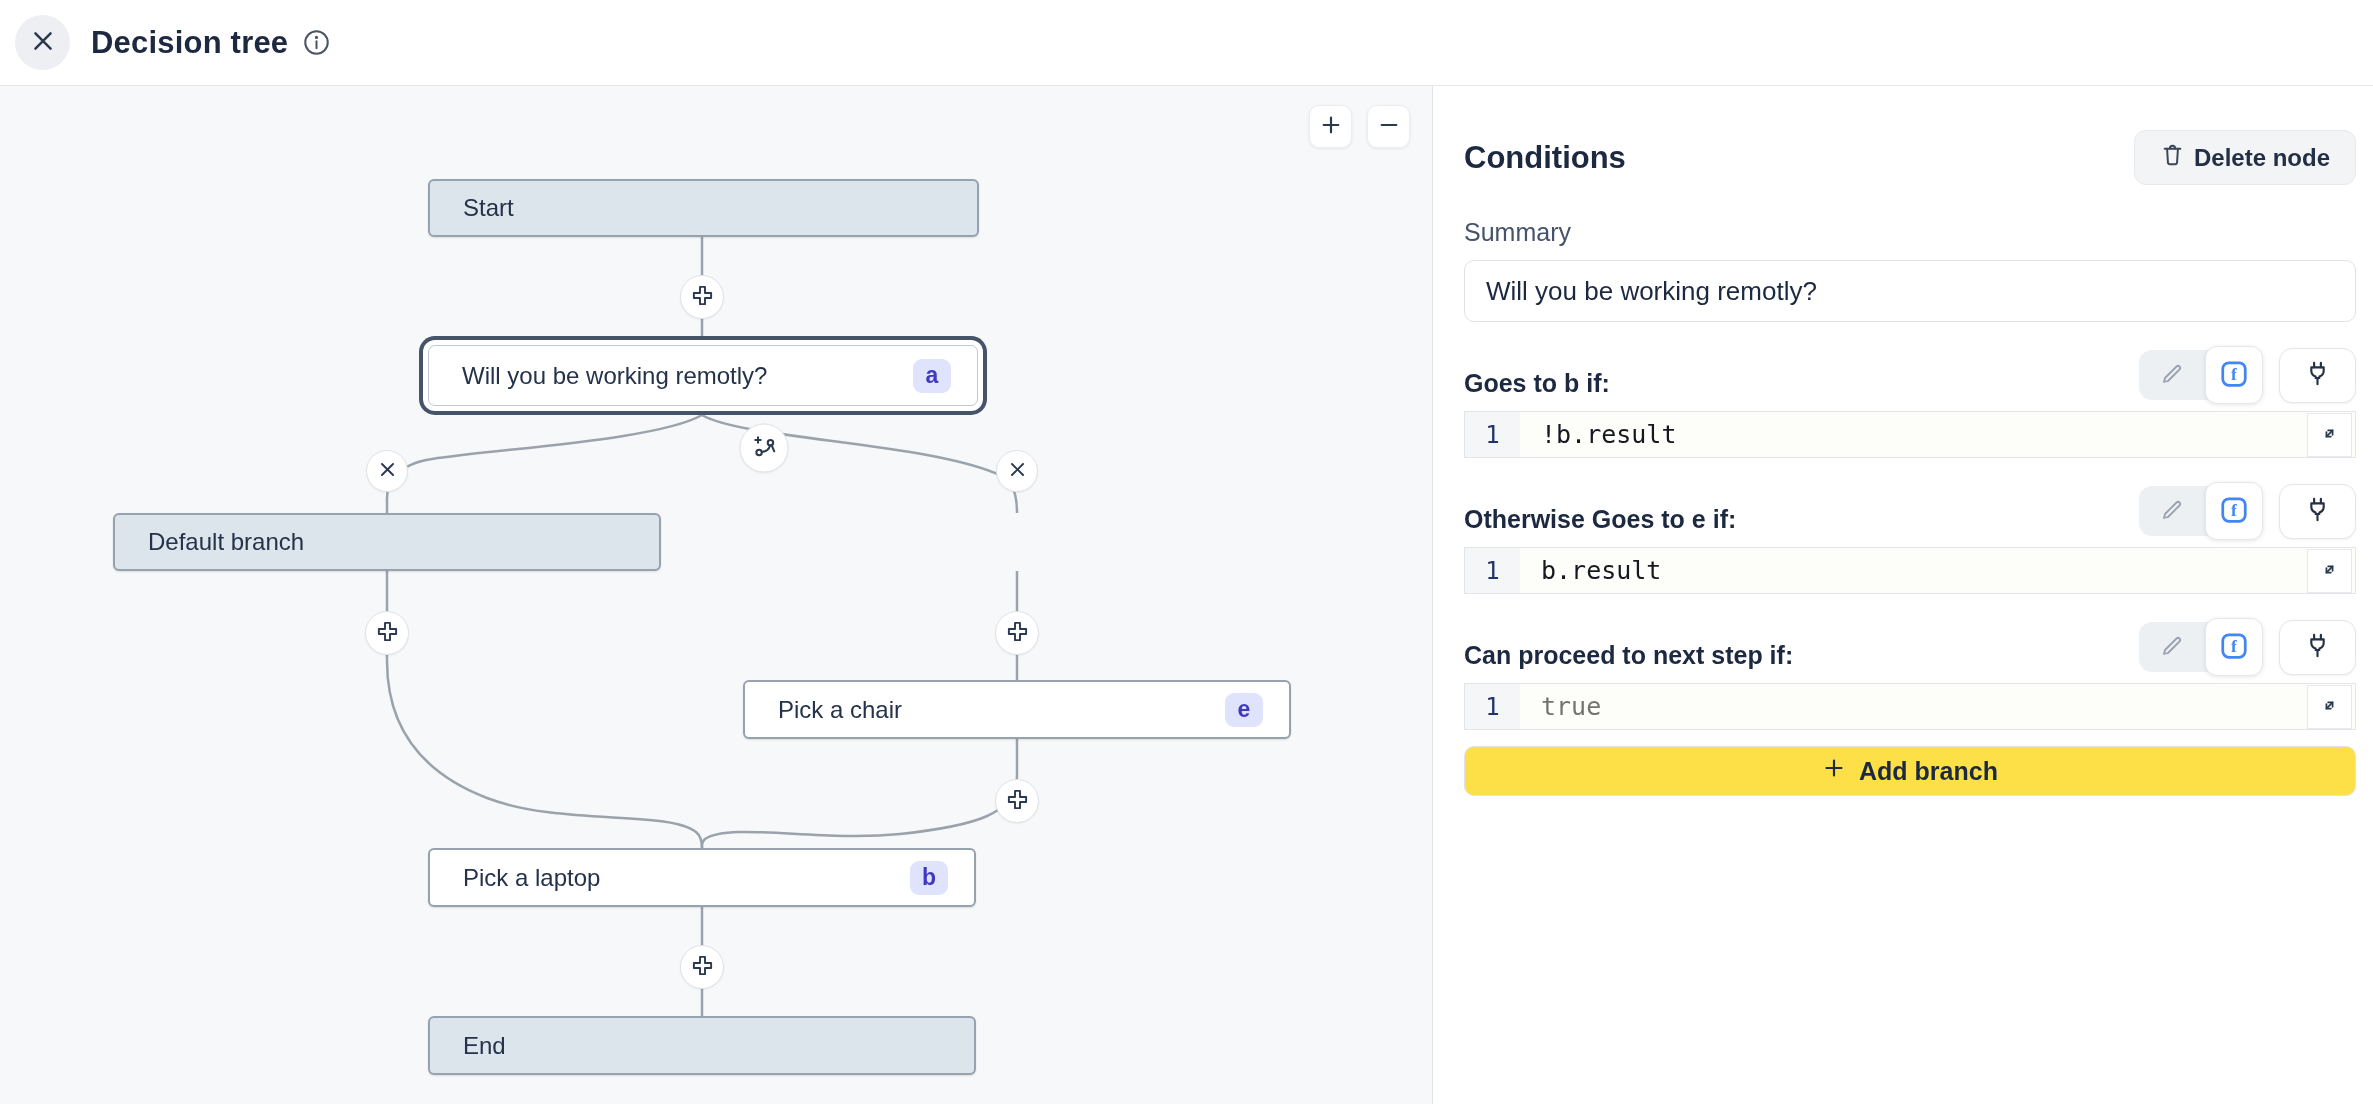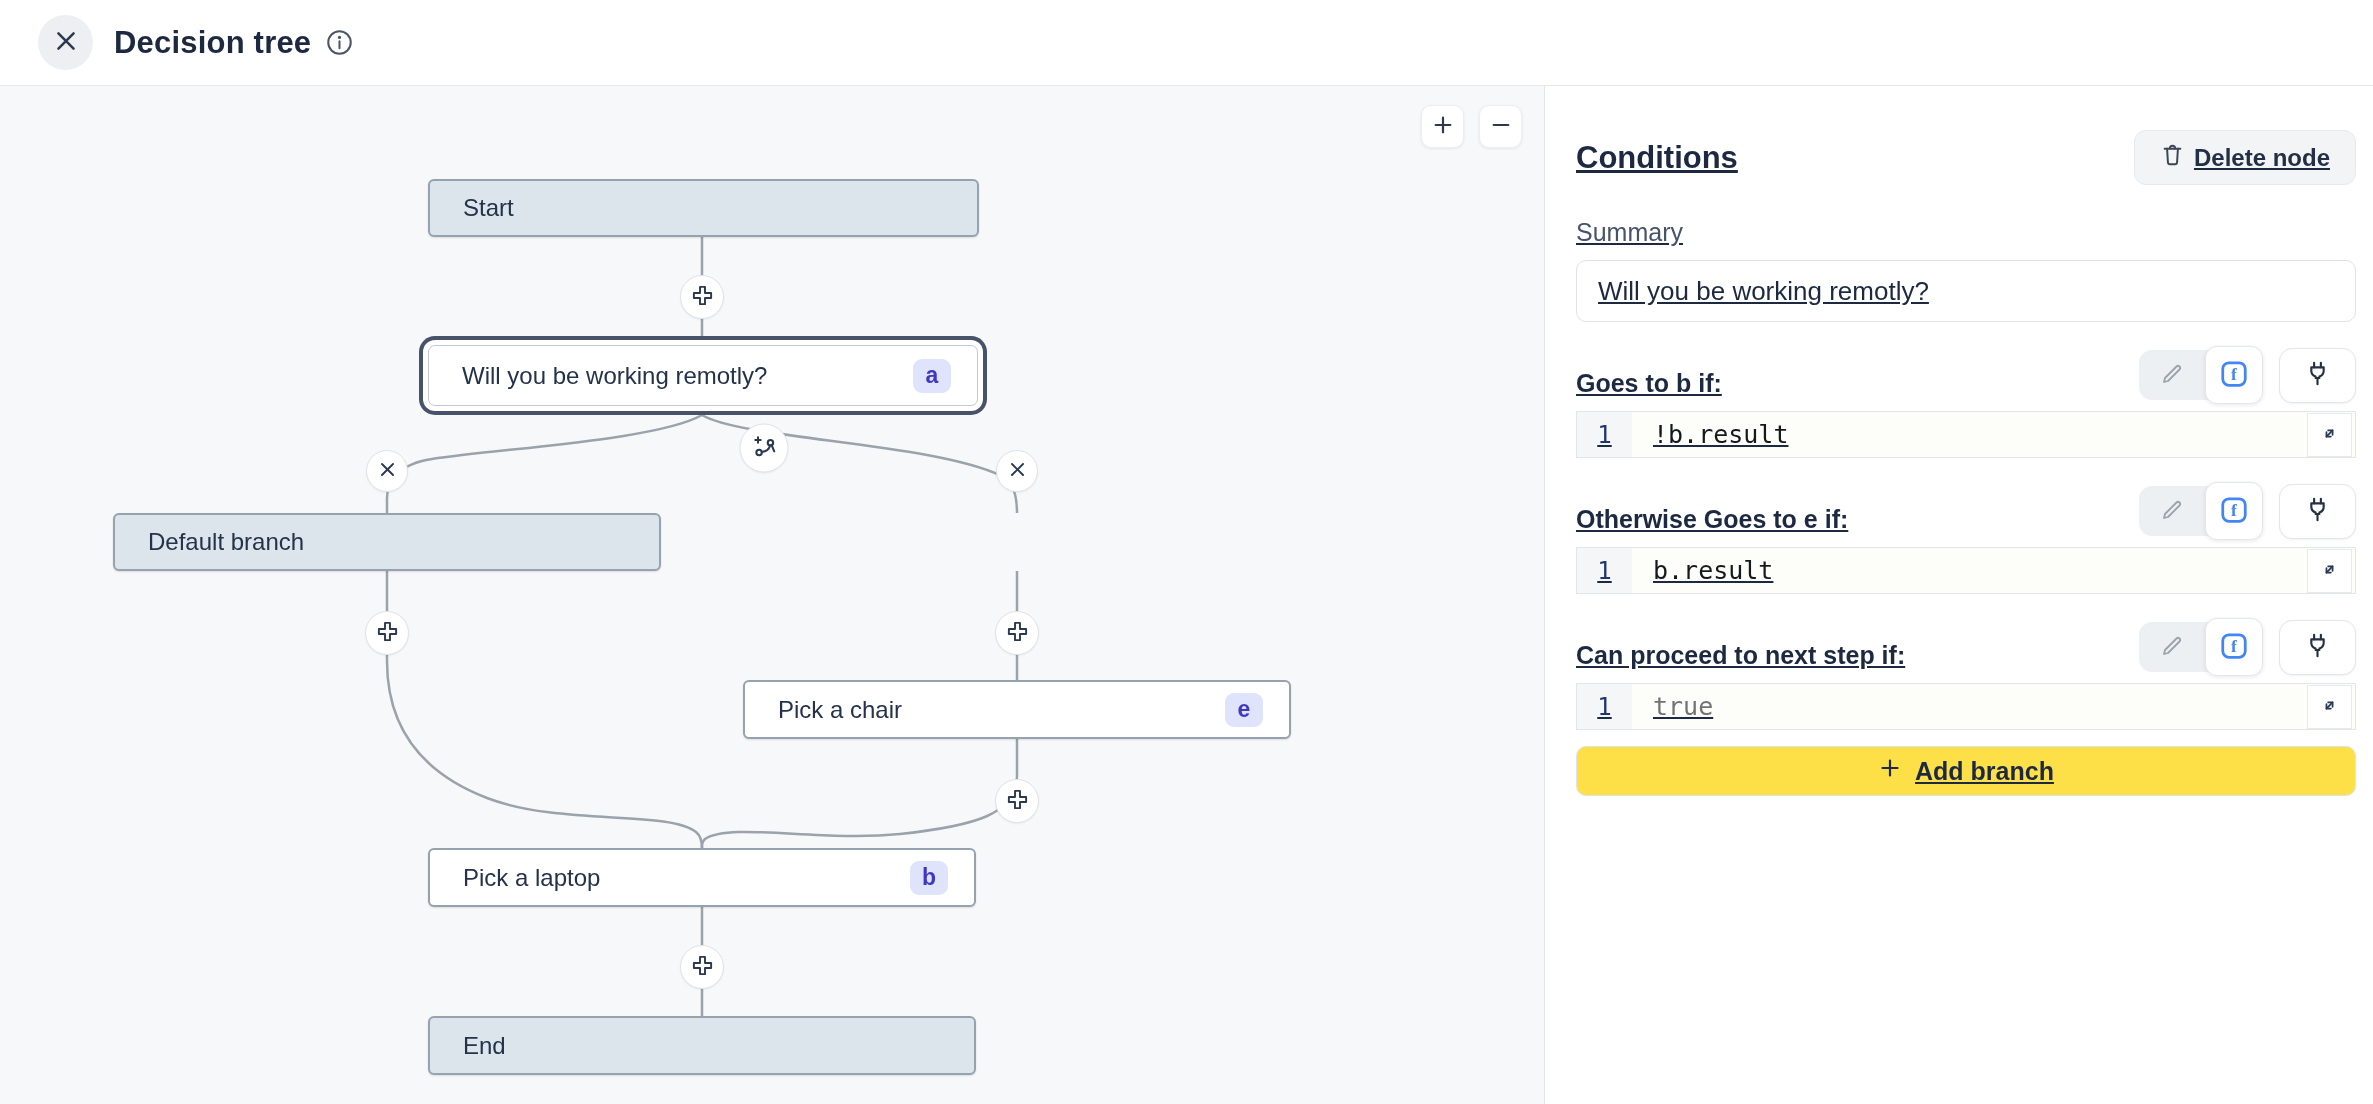--- a/index.html
+++ b/index.html
@@ -1,31 +1,31 @@
 <!DOCTYPE html>
 <html><head>
 <meta charset="utf-8">
 <style>
   * { margin:0; padding:0; box-sizing:border-box; }
   html,body { width:2373px; height:1104px; overflow:hidden; background:#fff;
     font-family:"Liberation Sans", sans-serif; color:#1c2940; }
 
   
-  .header { height:86px; display:flex; align-items:center; padding-left:38px;
+  .header { height:86px; display:flex; align-items:center; padding-left:15px;
     background:#fff; border-bottom:1px solid #e5e7ea; }
   .close-btn { width:55px; height:55px; border-radius:50%; background:#edeff2;
     display:flex; align-items:center; justify-content:center; border:none; cursor:pointer; }
   .page-title { font-size:31px; font-weight:700; margin-left:21px; letter-spacing:.2px; }
   .info-icon { margin-left:15px; display:flex; }
 
   
   .main { display:flex; height:1018px; }
   .canvas { position:relative; flex:1; background:#f7f8f9; overflow:hidden; }
-  .panel { width:829px; background:#fff; border-left:1px solid #e2e5e8;
-    padding:44px 17px 0 31px;text-decoration:underline; }
+  .panel { width:941px; background:#fff; border-left:1px solid #e2e5e8;
+    padding:44px 17px 0 31px; }
 
   
   .edges { position:absolute; left:0; top:0; }
   .node { position:absolute; height:58px; border:2px solid #97a2af; border-radius:6px;
     display:flex; align-items:center; padding-left:33px; font-size:24px; color:#24324a;
     box-shadow:0 1px 2px rgba(16,24,40,.12); background:#dce4ec; }
   .node.white { background:#fff; }
   .node.selected { border:1.5px solid #c3c9d2; border-radius:7px;
     box-shadow:0 0 0 5px #ffffff, 0 0 0 9px #46536a; }
   .badge { position:absolute; right:26px; top:50%; transform:translateY(-50%);

